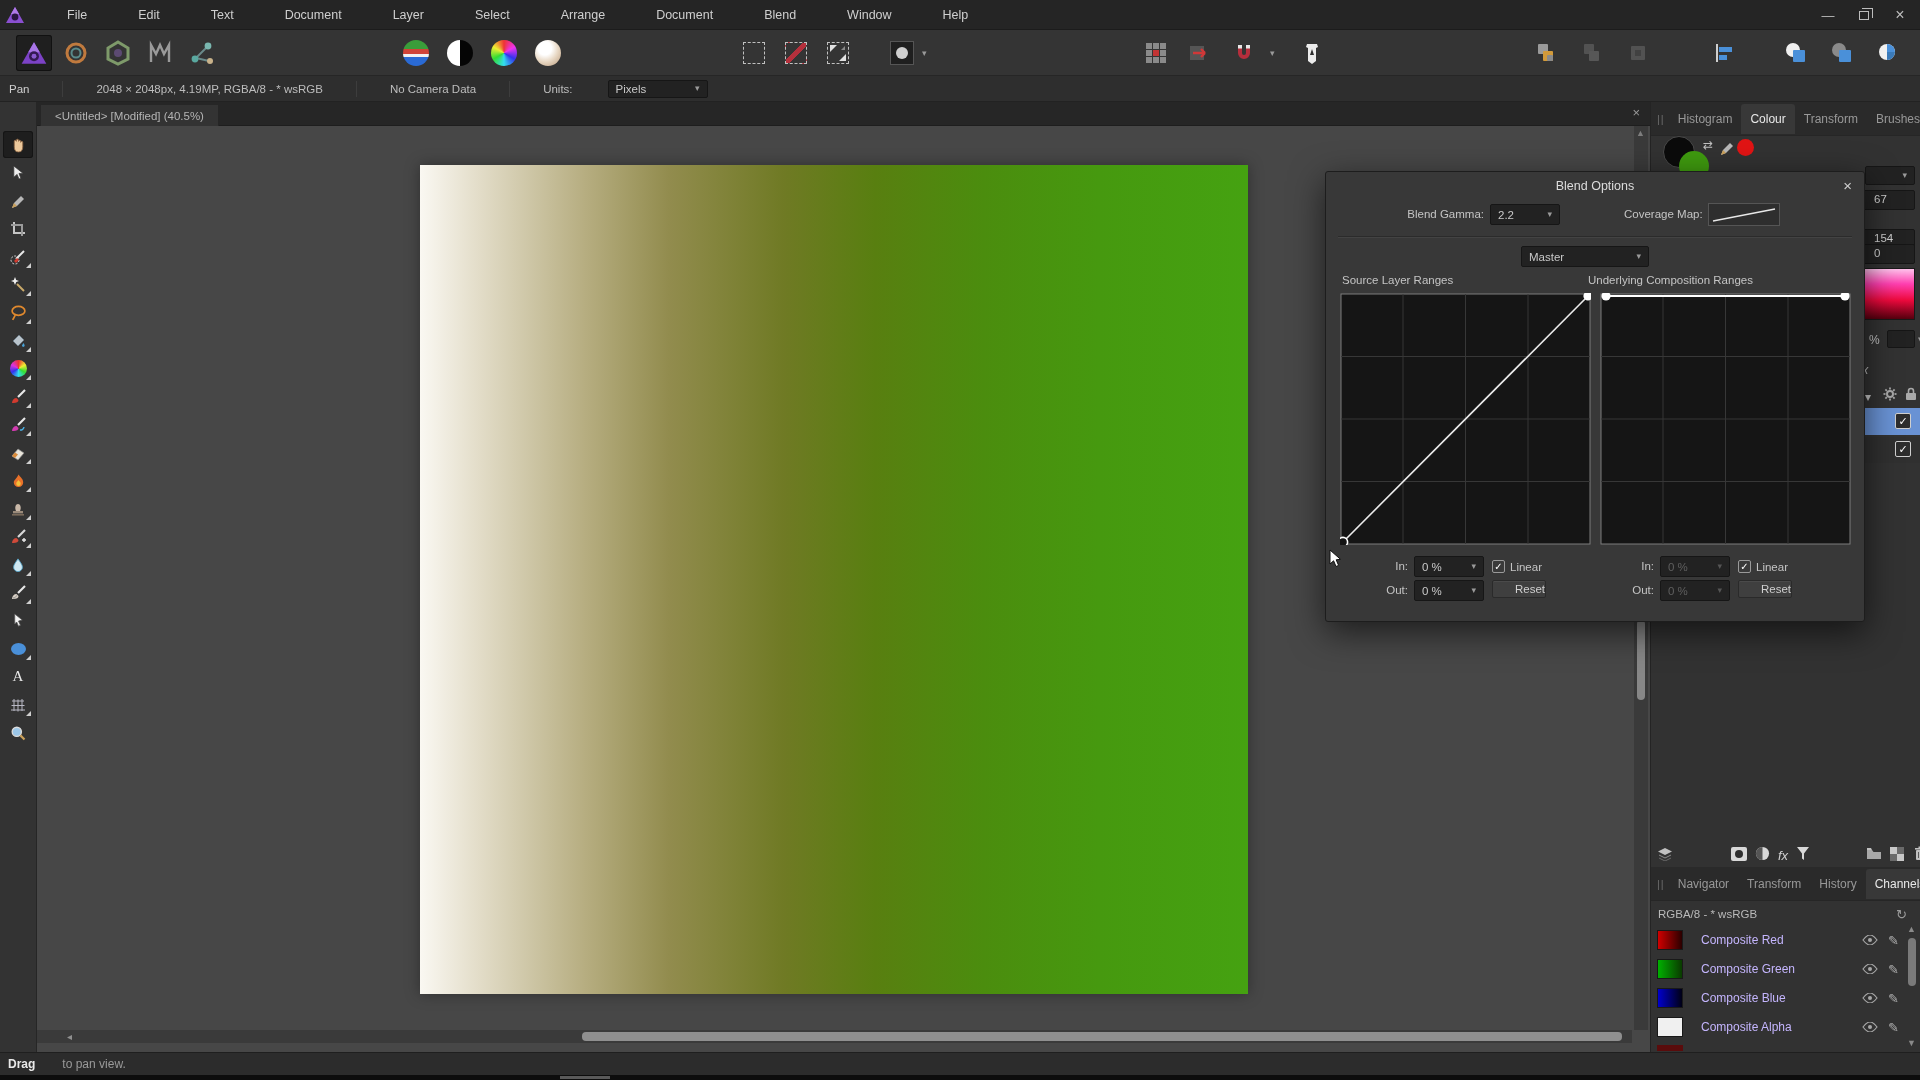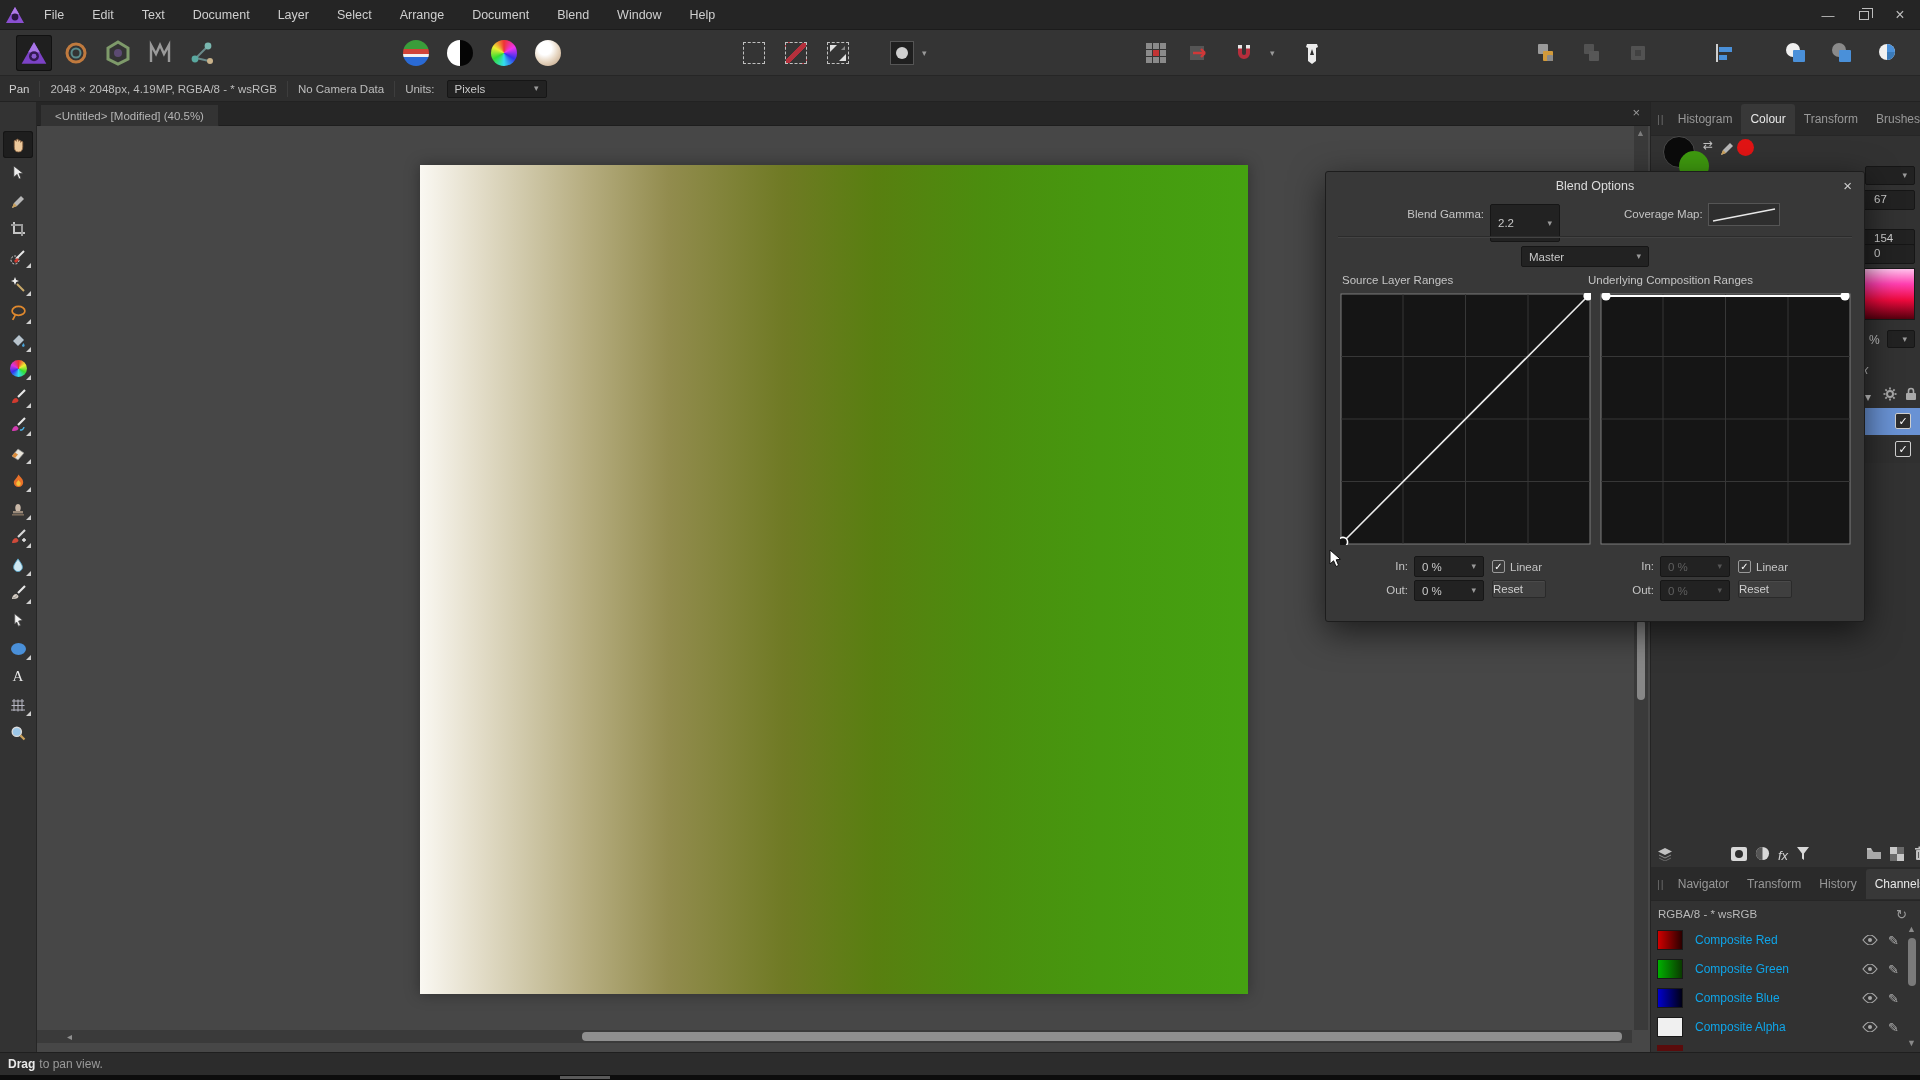--- a/index.html
+++ b/index.html
@@ -1,18 +1,18 @@
 <!DOCTYPE html>
 <html><head>
 <meta charset="utf-8">
 <style>
   * { margin:0; padding:0; box-sizing:border-box; }
   html,body { width:1920px; height:1080px; overflow:hidden; background:#1a1a1a;
     font-family:"Liberation Sans","DejaVu Sans",sans-serif; }
-  .abs { position:absolute; }
+  .abs { position:absolute;gap:23px; }
   #app { position:relative; width:1920px; height:1080px; background:#474747; overflow:hidden;
          color:#c8c8c8; font-size:12px; -webkit-font-smoothing:antialiased; }
 
   
   .menubar { left:0; top:0; width:1920px; height:30px; background:#252525; border-bottom:1px solid #1c1c1c;
              display:flex; align-items:center; }
   .menubar .logo { width:30px; height:30px; display:flex; align-items:center; justify-content:center; }
   .menu-item { padding:0 14px; line-height:30px; color:#cfcfcf; font-size:12.5px; cursor:default; }
   .win-controls { position:absolute; right:6px; top:0; height:30px; display:flex; align-items:center; gap:8px; }
   .win-btn { width:28px; height:22px; display:flex; align-items:center; justify-content:center; color:#bdbdbd; font-size:13px; }
@@ -75,35 +75,35 @@
   .grip { color:#6a6a6a; font-size:11px; letter-spacing:1px; padding:0 4px 0 6px; }
   .hamb { width:13px; height:2px; background:#9a9a9a; box-shadow:0 4px 0 #9a9a9a,0 -4px 0 #9a9a9a; position:relative; }
   .valbox { position:absolute; left:212px; width:52px; height:20px; background:#222; border:1px solid #161616;
             border-radius:2px; color:#cfcfcf; font-size:11.5px; padding:2px 0 0 10px; }
   .layer-cb { position:absolute; width:16px; height:16px; background:#2d2d2d; border:1px solid #cfcfcf;
               border-radius:2px; color:#fff; font-size:11px; text-align:center; line-height:15px; }
   .btmicons { position:absolute; left:0; top:741px; width:270px; height:24px; display:flex; align-items:center;
               color:#b5b5b5; }
   .chrow { position:absolute; left:0; width:256px; height:28px; display:flex; align-items:center; }
   .chthumb { width:26px; height:20px; margin-left:6px; border:1px solid #191919; }
-  .chname { margin-left:12px; color:#0ea5e9; font-size:12px; flex:1; }
+  .chname { margin-left:18px; color:#c4b5fd; font-size:12px; flex:1; }
   .chicons { display:flex; gap:10px; margin-right:8px; align-items:center; }
   .pencil { color:#b0b0b0; font-size:13px; }
 
   
   .dialog { left:1325px; top:171px; width:540px; height:451px; background:#383838; border:1px solid #1d1d1d;
             border-radius:3px; box-shadow:0 10px 34px rgba(0,0,0,.6); z-index:60; }
   .dlg-title { position:absolute; left:0; top:7px; width:100%; text-align:center; color:#dcdcdc; font-size:12.5px; }
   .dlg-close { position:absolute; right:12px; top:5px; color:#cfcfcf; font-size:15px; }
   .dlg-label { color:#c4c4c4; font-size:11.5px;text-align:right; }
   .gridlabel { position:absolute; color:#c4c4c4; font-size:11.5px; }
   .cb { width:13px; height:13px; background:#3a3a3a; border:1px solid #9a9a9a; border-radius:2px;
         color:#fff; font-size:10px; line-height:12px; text-align:center; display:inline-block; }
   .btn { background:#3f3f3f; border:1px solid #2a2a2a; border-radius:2px; color:#cfcfcf; font-size:11.5px;
-         text-align:left; padding:2px 0; box-shadow:inset 0 1px 0 #4a4a4a; }
+         text-align:right; padding:2px 0; box-shadow:inset 0 1px 0 #4a4a4a; }
   .sep { position:absolute; left:12px; right:12px; height:1px; background:#2b2b2b; box-shadow:0 1px 0 #434343; }
 
   .statusbar { left:0; top:1052px; width:1920px; height:23px; background:#2c2c2c; border-top:1px solid #1f1f1f;
                display:flex; align-items:center; padding-left:8px; font-size:12px; color:#9a9a9a; }
   .statusbar b { color:#e9e9e9; font-weight:bold; margin-right:4px; }
   .bottomedge { left:0; top:1075px; width:1920px; height:5px; background:#0d0d0d; }
 </style>
 </head>
 <body>
 
@@ -642,21 +642,21 @@
     <span class="abs" style="left:256px;top:822px;color:#8a8a8a;font-size:9px">▲</span>
     <div class="abs" style="left:257px;top:836px;width:8px;height:48px;background:#7a7a7a;border-radius:4px"></div>
     <span class="abs" style="left:256px;top:936px;color:#8a8a8a;font-size:9px">▼</span>
   </div>
 
   <div class="dialog abs">
     <div class="dlg-title">Blend Options</div>
     <div class="dlg-close">×</div>
 
     <div class="abs dlg-label" style="left:0;top:36px;width:158px;text-align:right">Blend Gamma:</div>
-    <div class="dd abs" style="left:164px;top:32px;width:70px;height:38px">
+    <div class="dd abs" style="left:164px;top:32px;width:70px;height:21px">
       <span>2.2</span>
         <span class="caret">▾</span>
     </div>
     <div class="abs dlg-label" style="left:298px;top:36px">Coverage Map:</div>
     <div class="abs" style="left:382px;top:31px;width:72px;height:23px;background:#2e2e2e;border:1px solid #555">
       <svg width="70" height="21">
           <line x1="4" y1="17" x2="66" y2="5" stroke="#e8e8e8" stroke-width="1.4"></line>
         </svg>
     </div>
 

